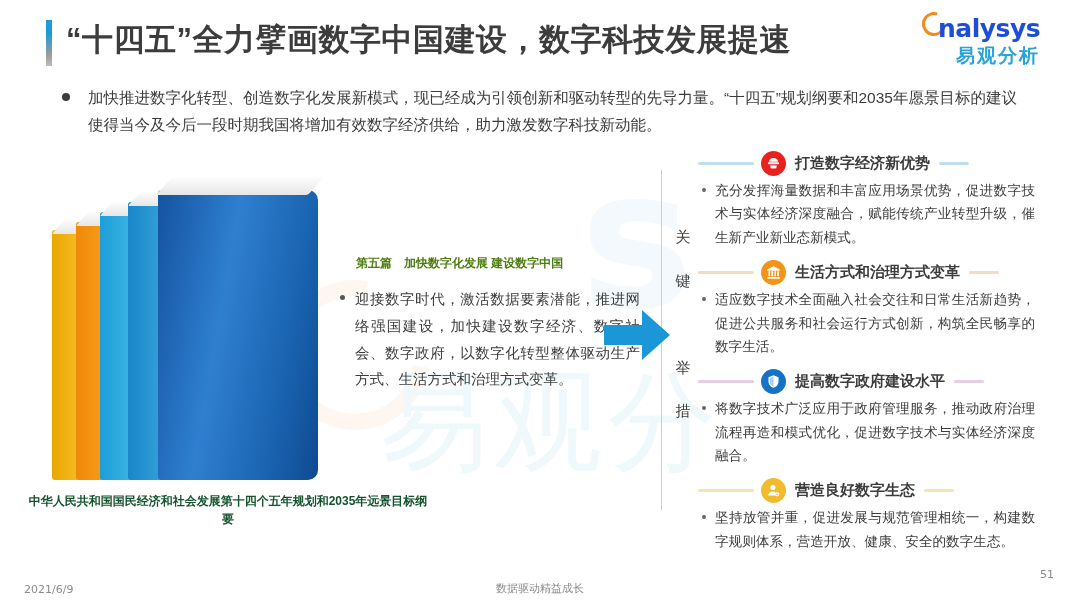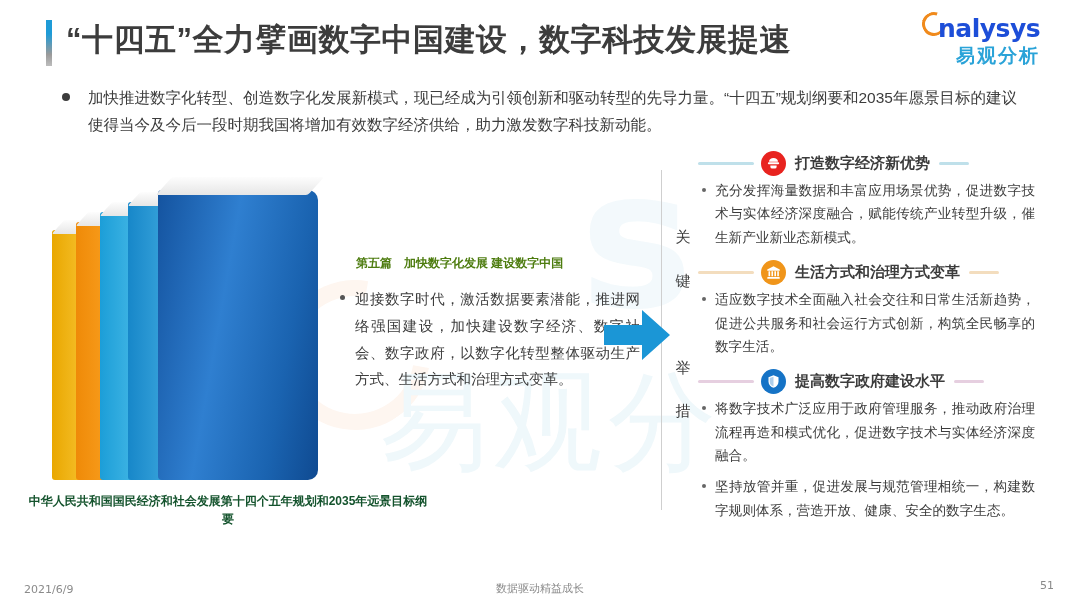--- a/index.html
+++ b/index.html
@@ -253,21 +253,21 @@
     position: absolute; left: 24px; bottom: 12px;
     font-size: 11px; color: #8a8a8a;
     font-family: "DejaVu Sans", sans-serif;
   }
   .footer-center {
     position: absolute; left: 0; right: 0; bottom: 12px;
     text-align: center;
     font-size: 11px; color: #8a8a8a;
   }
   .footer-page {
-    position: absolute; right: 26px; bottom: 16px;
+    position: absolute; right: 26px; bottom: 27px;
     font-size: 11px; color: #8a8a8a;
     font-family: "DejaVu Sans", sans-serif;
   }
 </style>
 </head>
 <body>
 
 <div class="slide">
 
   <div class="watermark">
@@ -385,20 +385,33 @@
         <div class="sec-title">提高数字政府建设水平</div>
         <div class="sec-line right" style="background:#e6cfe0"></div>
       </div>
       <div class="sec-body">
         <div class="sec-dot"></div>
         <div class="sec-text">将数字技术广泛应用于政府管理服务，推动政府治理流程再造和模式优化，促进数字技术与实体经济深度融合。</div>
       </div>
     </div>
 
     <div class="section">
+      <div class="sec-head">
+        <div class="sec-line left" style="background:#f7e3b2"></div>
+        <div class="sec-icon" style="background:#f2bb2e">
+          <svg width="15" height="15" viewBox="0 0 24 24" fill="#fff">
+            <circle cx="11" cy="7" r="4"></circle>
+            <path d="M3.5 20c0-4 3.4-6.5 7.5-6.5 1.5 0 2.9.35 4 .95V20H3.5z"></path>
+            <circle cx="18" cy="18" r="3.4"></circle>
+            <circle cx="18" cy="18" r="1.3" fill="#f2bb2e"></circle>
+          </svg>
+        </div>
+        <div class="sec-title">营造良好数字生态</div>
+        <div class="sec-line right" style="background:#f7e3b2"></div>
+      </div>
       <div class="sec-body">
         <div class="sec-dot"></div>
         <div class="sec-text">坚持放管并重，促进发展与规范管理相统一，构建数字规则体系，营造开放、健康、安全的数字生态。</div>
       </div>
     </div>
 
   </div>
 
   <div class="footer-date">2021/6/9</div>
   <div class="footer-center">数据驱动精益成长</div>

